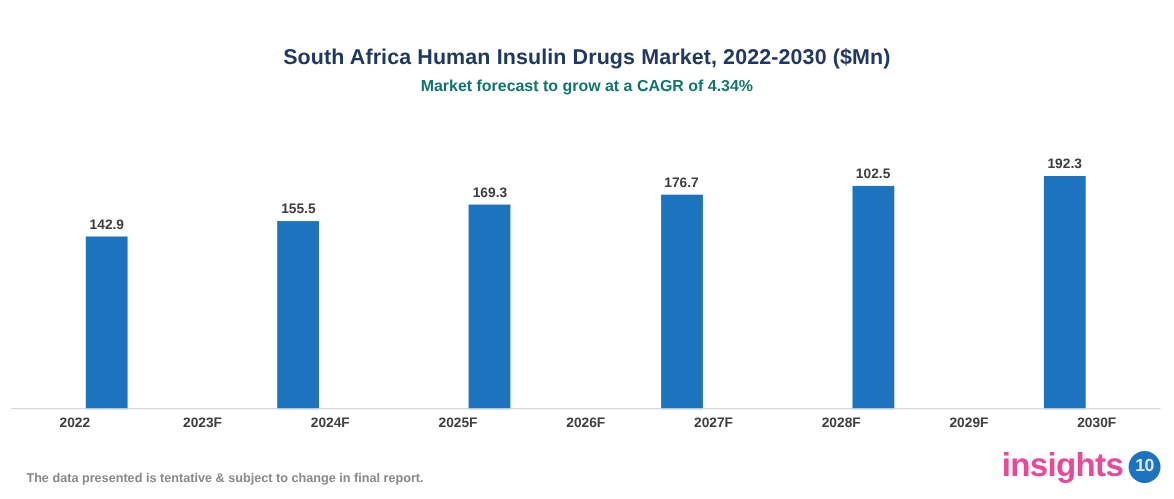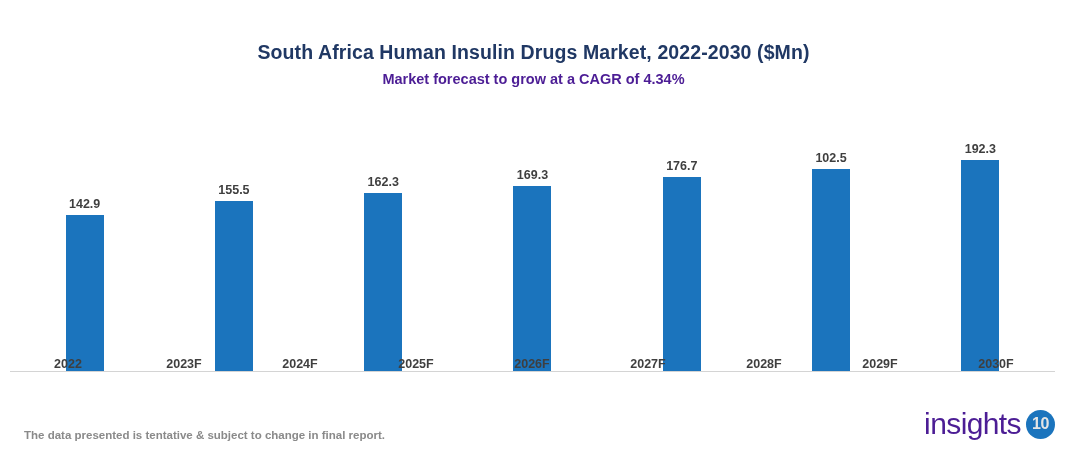--- a/index.html
+++ b/index.html
@@ -37,21 +37,21 @@
     font-weight: bold;
     color: #203864;
     letter-spacing: 0.1px;
     line-height: 24px;
     white-space: nowrap;
   }
   #chart-subtitle {
     margin-top: 6px;
     font-size: 14.5px;
     font-weight: bold;
-    color: #4c1d95;
+    color: #0f766e;
     line-height: 18px;
     white-space: nowrap;
   }
 
   
   #plot-area {
     position: absolute;
     left: 10px;
     top: 110px;
     width: 1045px;
@@ -96,24 +96,24 @@
     top: 371px;
     width: 1045px;
     height: 1px;
     background: #d4d4d4;
   }
 
   
   #category-row {
     position: absolute;
     left: 10px;
-    top: 356px;
+    top: 376px;
     width: 1045px;
     display: flex;
-    justify-content: flex-start;
+    justify-content: space-between;
   }
   .category-label {
     width: 116px;
     text-align: center;
     font-size: 12.5px;
     font-weight: bold;
     color: #3f3f3f;
     line-height: 16px;
     white-space: nowrap;
   }
@@ -133,22 +133,22 @@
   #logo {
     position: absolute;
     right: 12px;
     top: 405px;
     display: flex;
     align-items: center;
     height: 38px;
   }
   #logo-word {
     font-size: 30px;
-    font-weight: normal;
-    color: #4c1d95;
+    font-weight: bold;
+    color: #ec4899;
     letter-spacing: -0.6px;
     line-height: 30px;
   }
   #logo-badge {
     margin-left: 5px;
     width: 29px;
     height: 29px;
     border-radius: 50%;
     background: #1B74BD;
     color: #e5e5e5;
@@ -172,24 +172,20 @@
 
   <div id="plot-area">
     <div id="bars-row">
         <div class="bar-group">
           <div class="bar-value">142.9</div>
           <div class="bar-rect" style="height: 157px; background: rgb(27, 116, 189);"></div>
         </div>
         <div class="bar-group">
           <div class="bar-value">155.5</div>
           <div class="bar-rect" style="height: 171px; background: rgb(27, 116, 189);"></div>
-        </div>
-        <div class="bar-group">
-          <div class="bar-value">162.3</div>
-          <div class="bar-rect" style="height: 179px; background: rgb(27, 116, 189);"></div>
         </div>
         <div class="bar-group">
           <div class="bar-value">169.3</div>
           <div class="bar-rect" style="height: 186px; background: rgb(27, 116, 189);"></div>
         </div>
         <div class="bar-group">
           <div class="bar-value">176.7</div>
           <div class="bar-rect" style="height: 195px; background: rgb(27, 116, 189);"></div>
         </div>
         <div class="bar-group">

